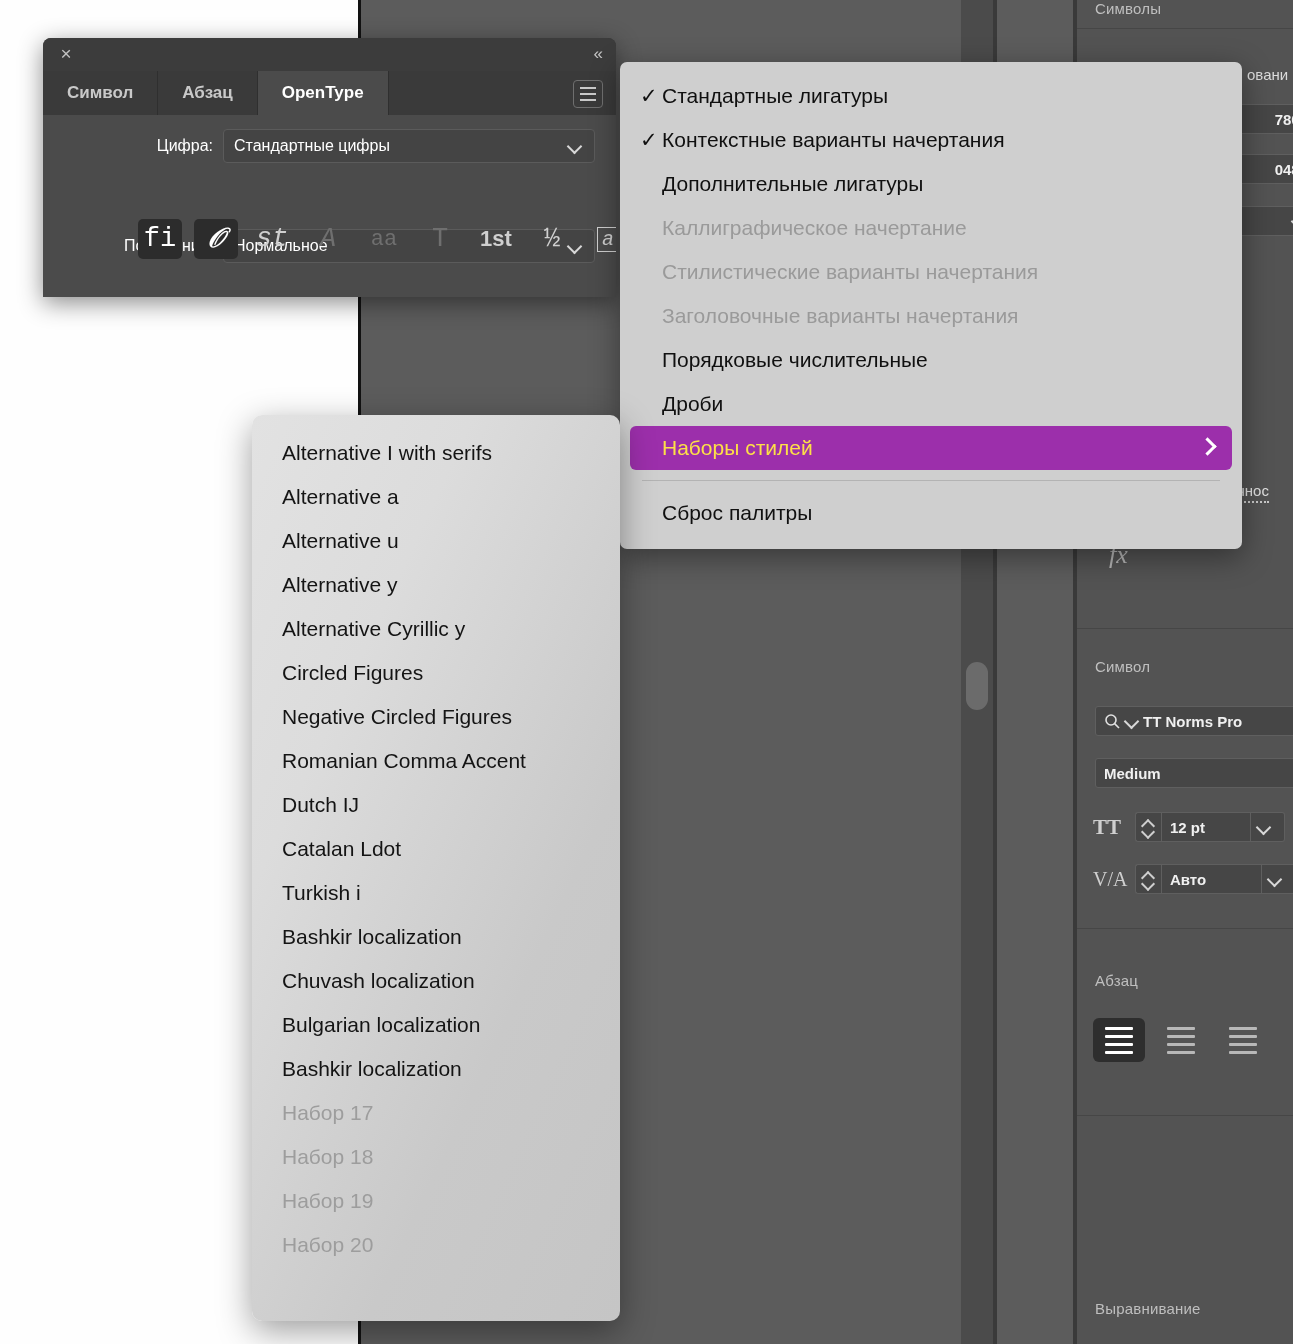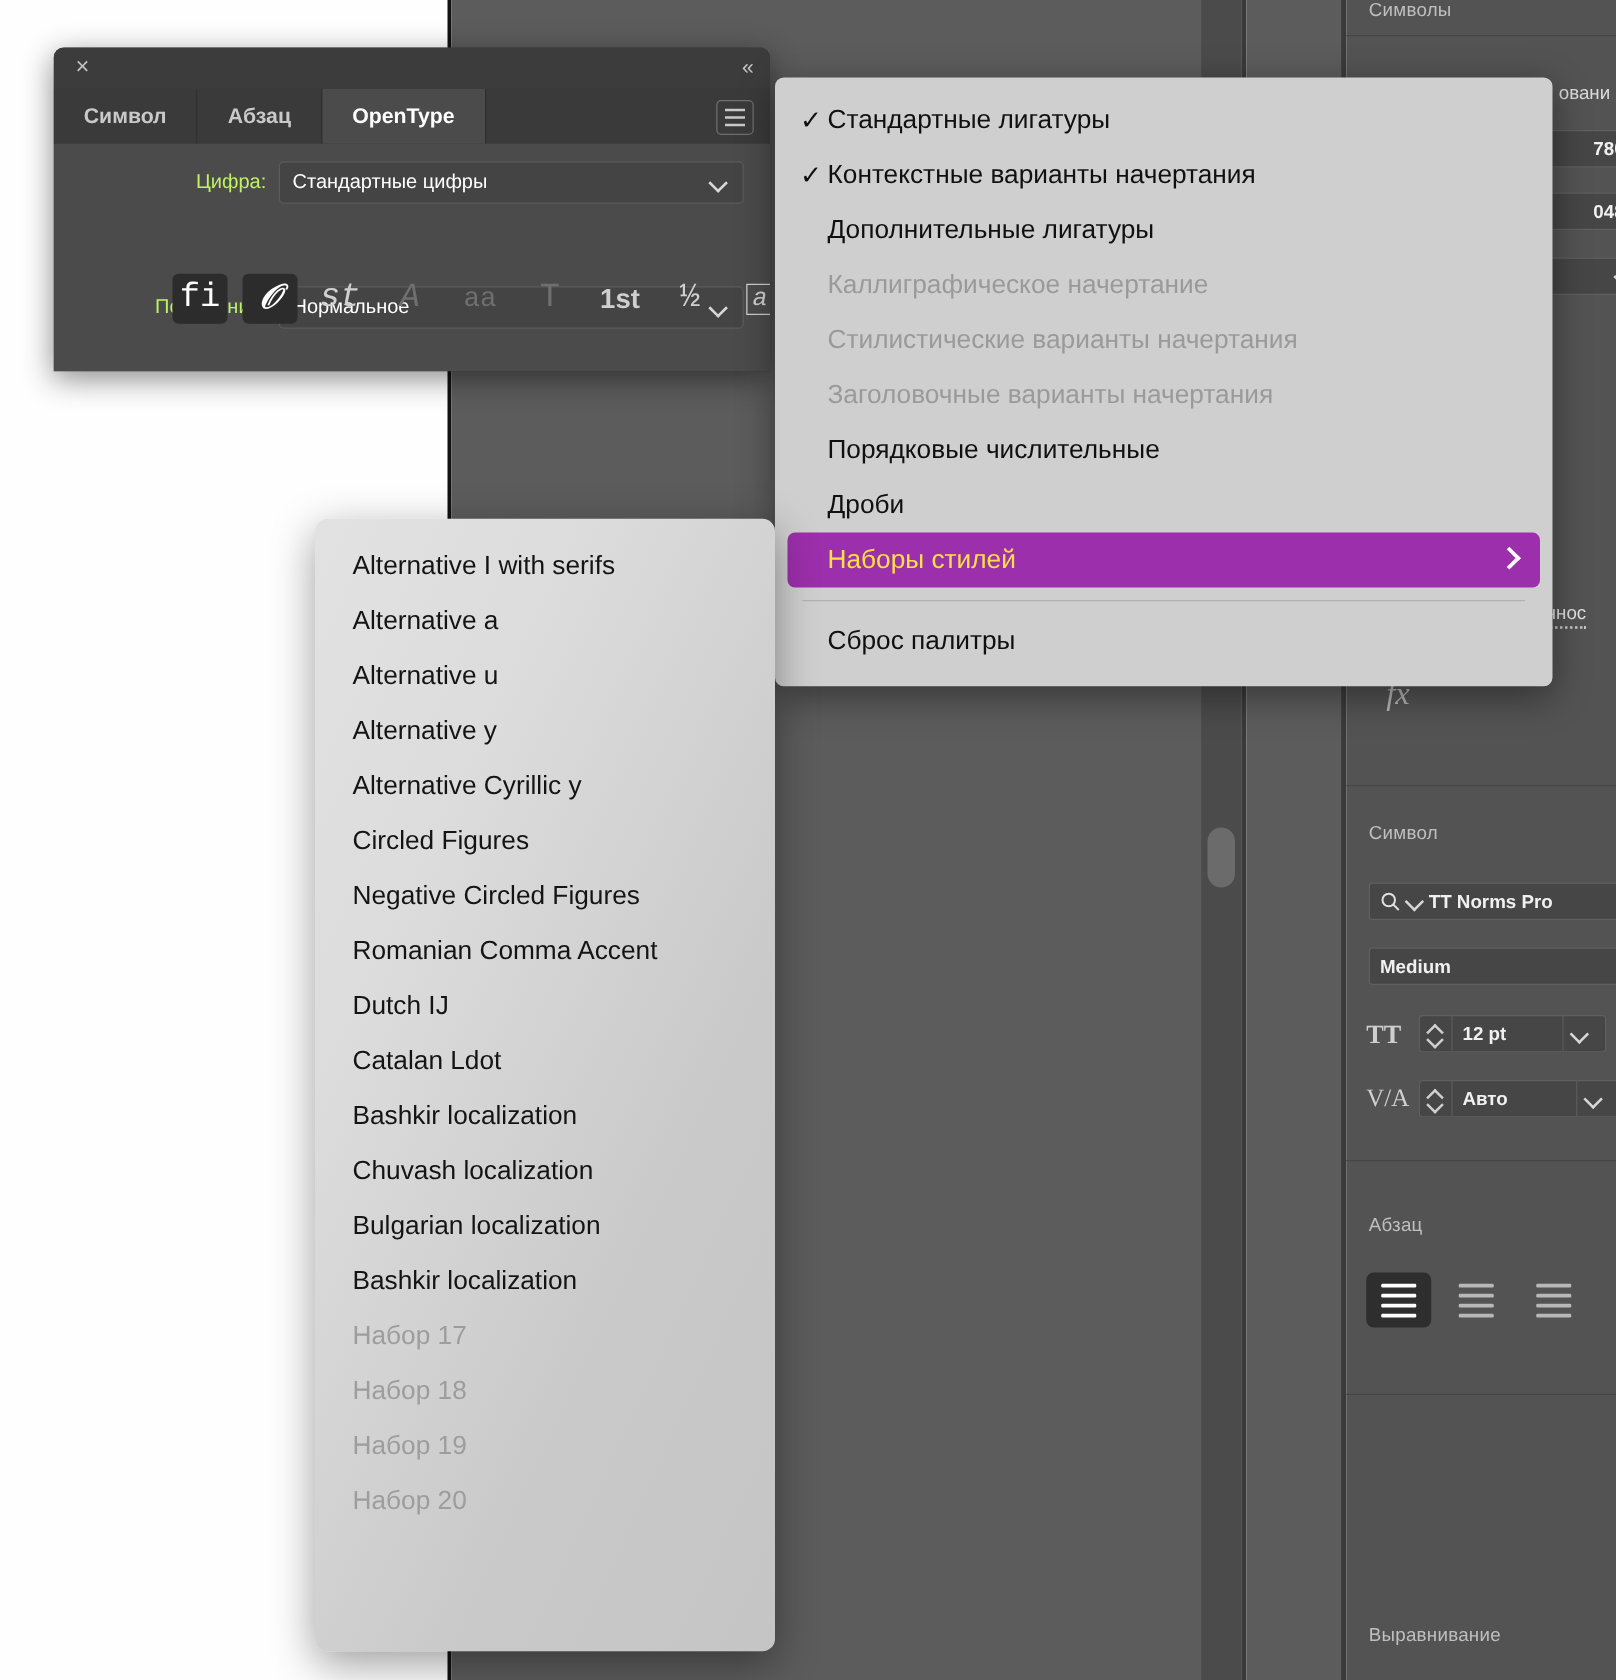--- a/index.html
+++ b/index.html
@@ -70,21 +70,21 @@
   .ot-tab{display:flex;align-items:center;justify-content:center;padding:0 24px;height:44px;
     color:#c9c9c9;font-size:17px;font-weight:bold;background:#3a3a3a;
     border-right:1px solid #2f2f2f;box-sizing:border-box;}
   .ot-tab.active{background:#4b4b4b;color:#ffffff;}
   .ot-tabfill{flex:1;background:#3a3a3a;position:relative;}
   .ot-burger{position:absolute;right:13px;top:9px;width:28px;height:26px;border:1px solid #6f6f6f;
     border-radius:4px;display:flex;flex-direction:column;justify-content:center;align-items:center;gap:4px;}
   .ot-burger i{display:block;width:16px;height:2px;background:#c9c9c9;}
   .ot-body{background:#4b4b4b;height:182px;position:relative;}
   .ot-row{display:flex;align-items:center;position:absolute;left:0;width:100%;}
-  .ot-label{color:#bef264;font-size:16px;text-align:right;}
+  .ot-label{color:#ffffff;font-size:16px;text-align:right;}
   .ot-select{
     background:#444444;border:1px solid #5b5b5b;border-radius:4px;height:34px;
     display:flex;align-items:center;padding:0 10px;color:#ffffff;font-size:16px;
     box-sizing:border-box;justify-content:space-between;
   }
   .ot-glyphs{position:absolute;left:95px;top:104px;display:flex;align-items:center;gap:12px;}
   .g-btn{width:44px;height:40px;border-radius:5px;display:flex;align-items:center;justify-content:center;
     color:#cfcfcf;font-size:27px;font-family:Liberation Mono, monospace;}
   .g-btn.on{background:#2c2c2c;color:#ffffff;}
   .g-btn.dim{color:#6f6f6f;}
@@ -336,20 +336,23 @@
       <div class="sub-item">
         <span>Romanian Comma Accent</span>
       </div>
       <div class="sub-item">
         <span>Dutch IJ</span>
       </div>
       <div class="sub-item">
         <span>Catalan Ldot</span>
       </div>
       <div class="sub-item">
+        <span>Turkish i</span>
+      </div>
+      <div class="sub-item">
         <span>Bashkir localization</span>
       </div>
       <div class="sub-item">
         <span>Chuvash localization</span>
       </div>
       <div class="sub-item">
         <span>Bulgarian localization</span>
       </div>
       <div class="sub-item">
         <span>Bashkir localization</span>

